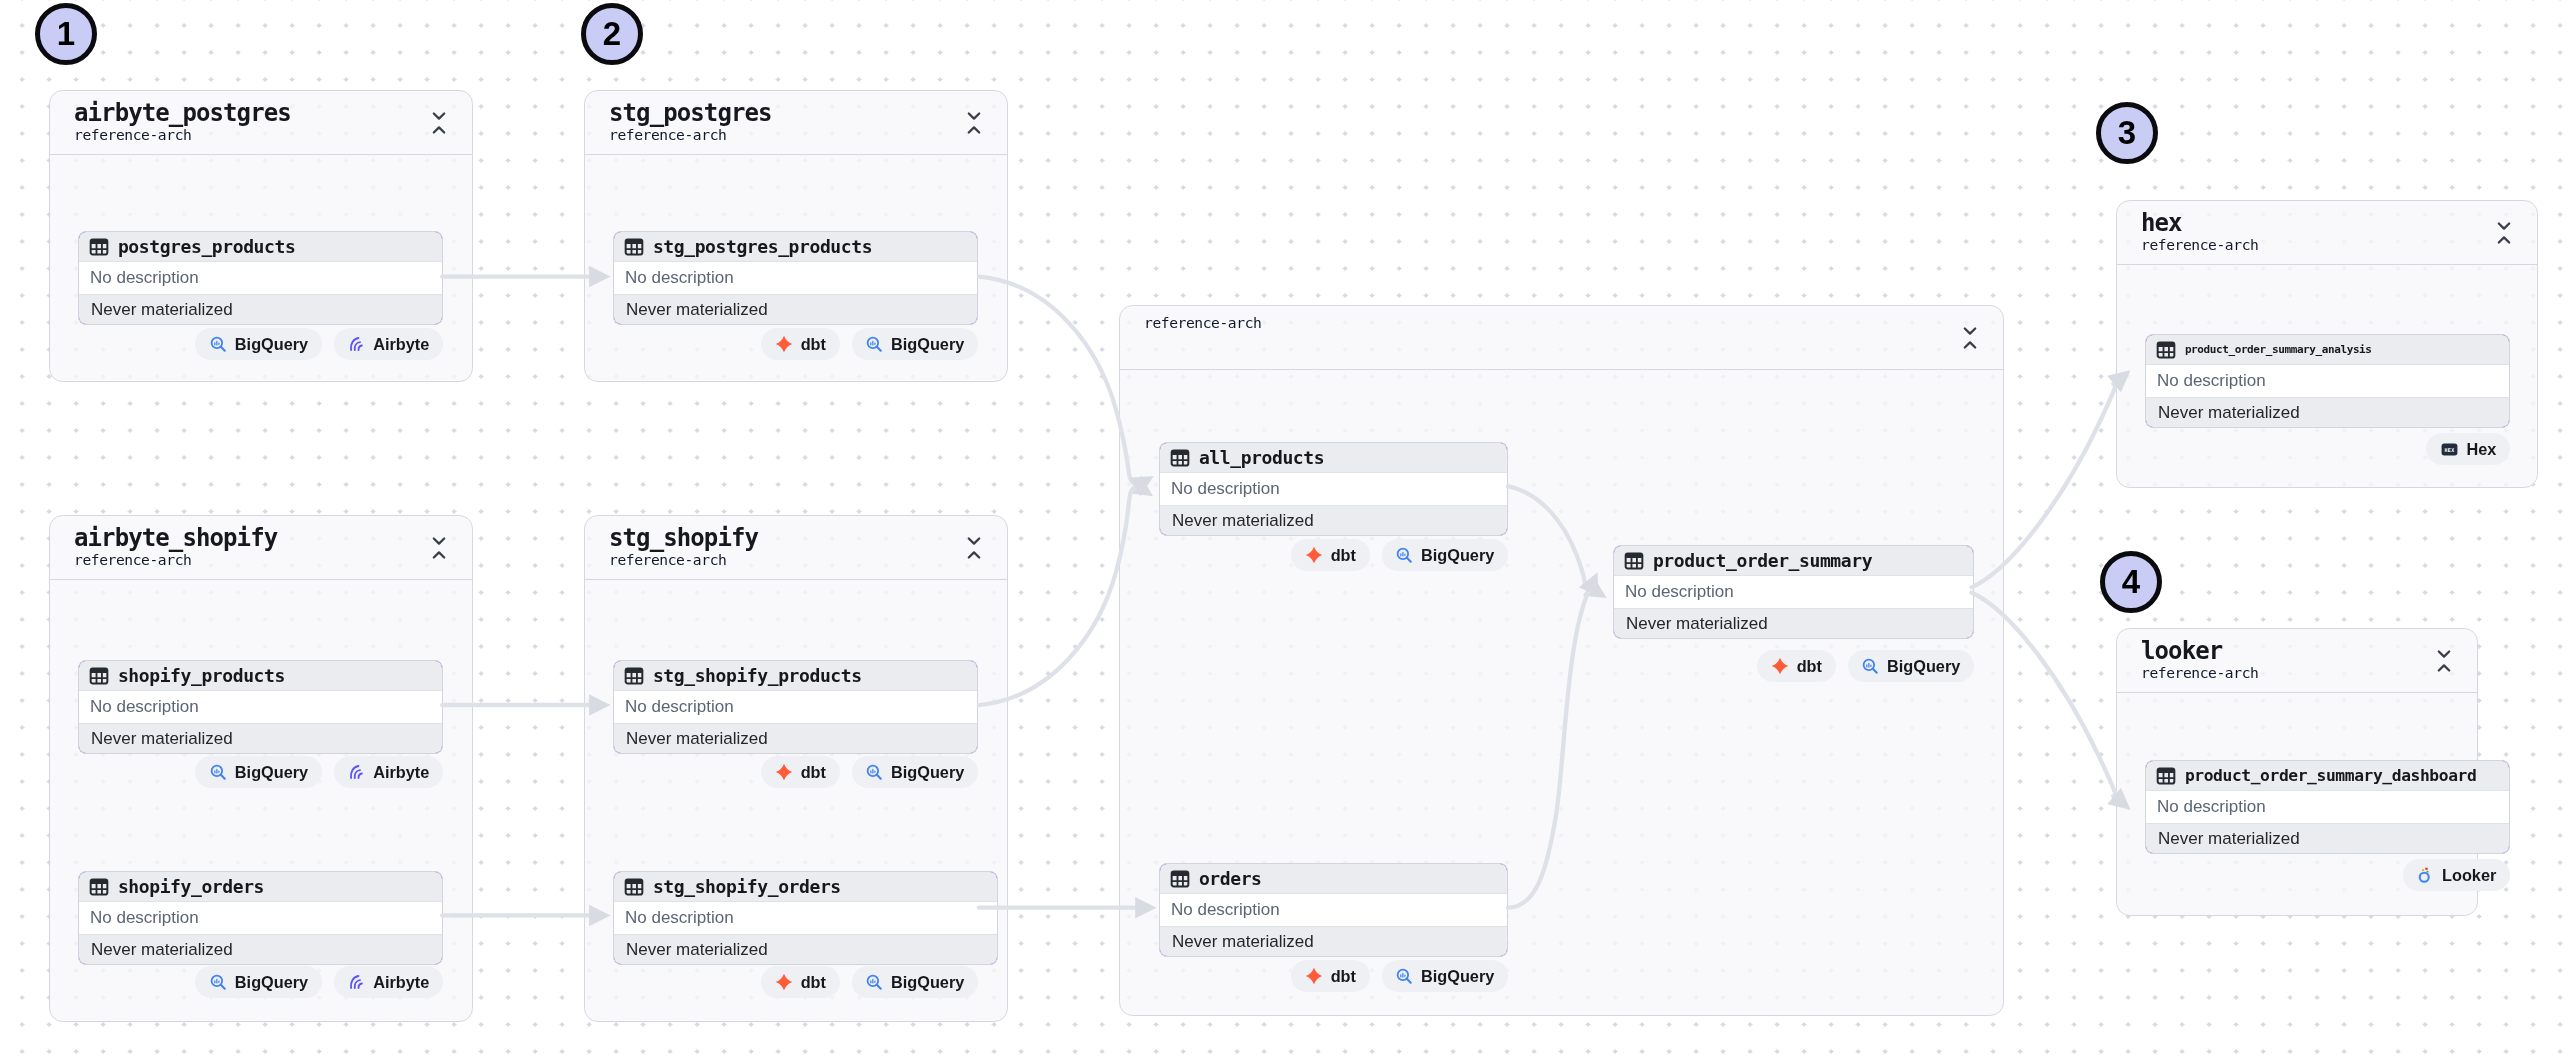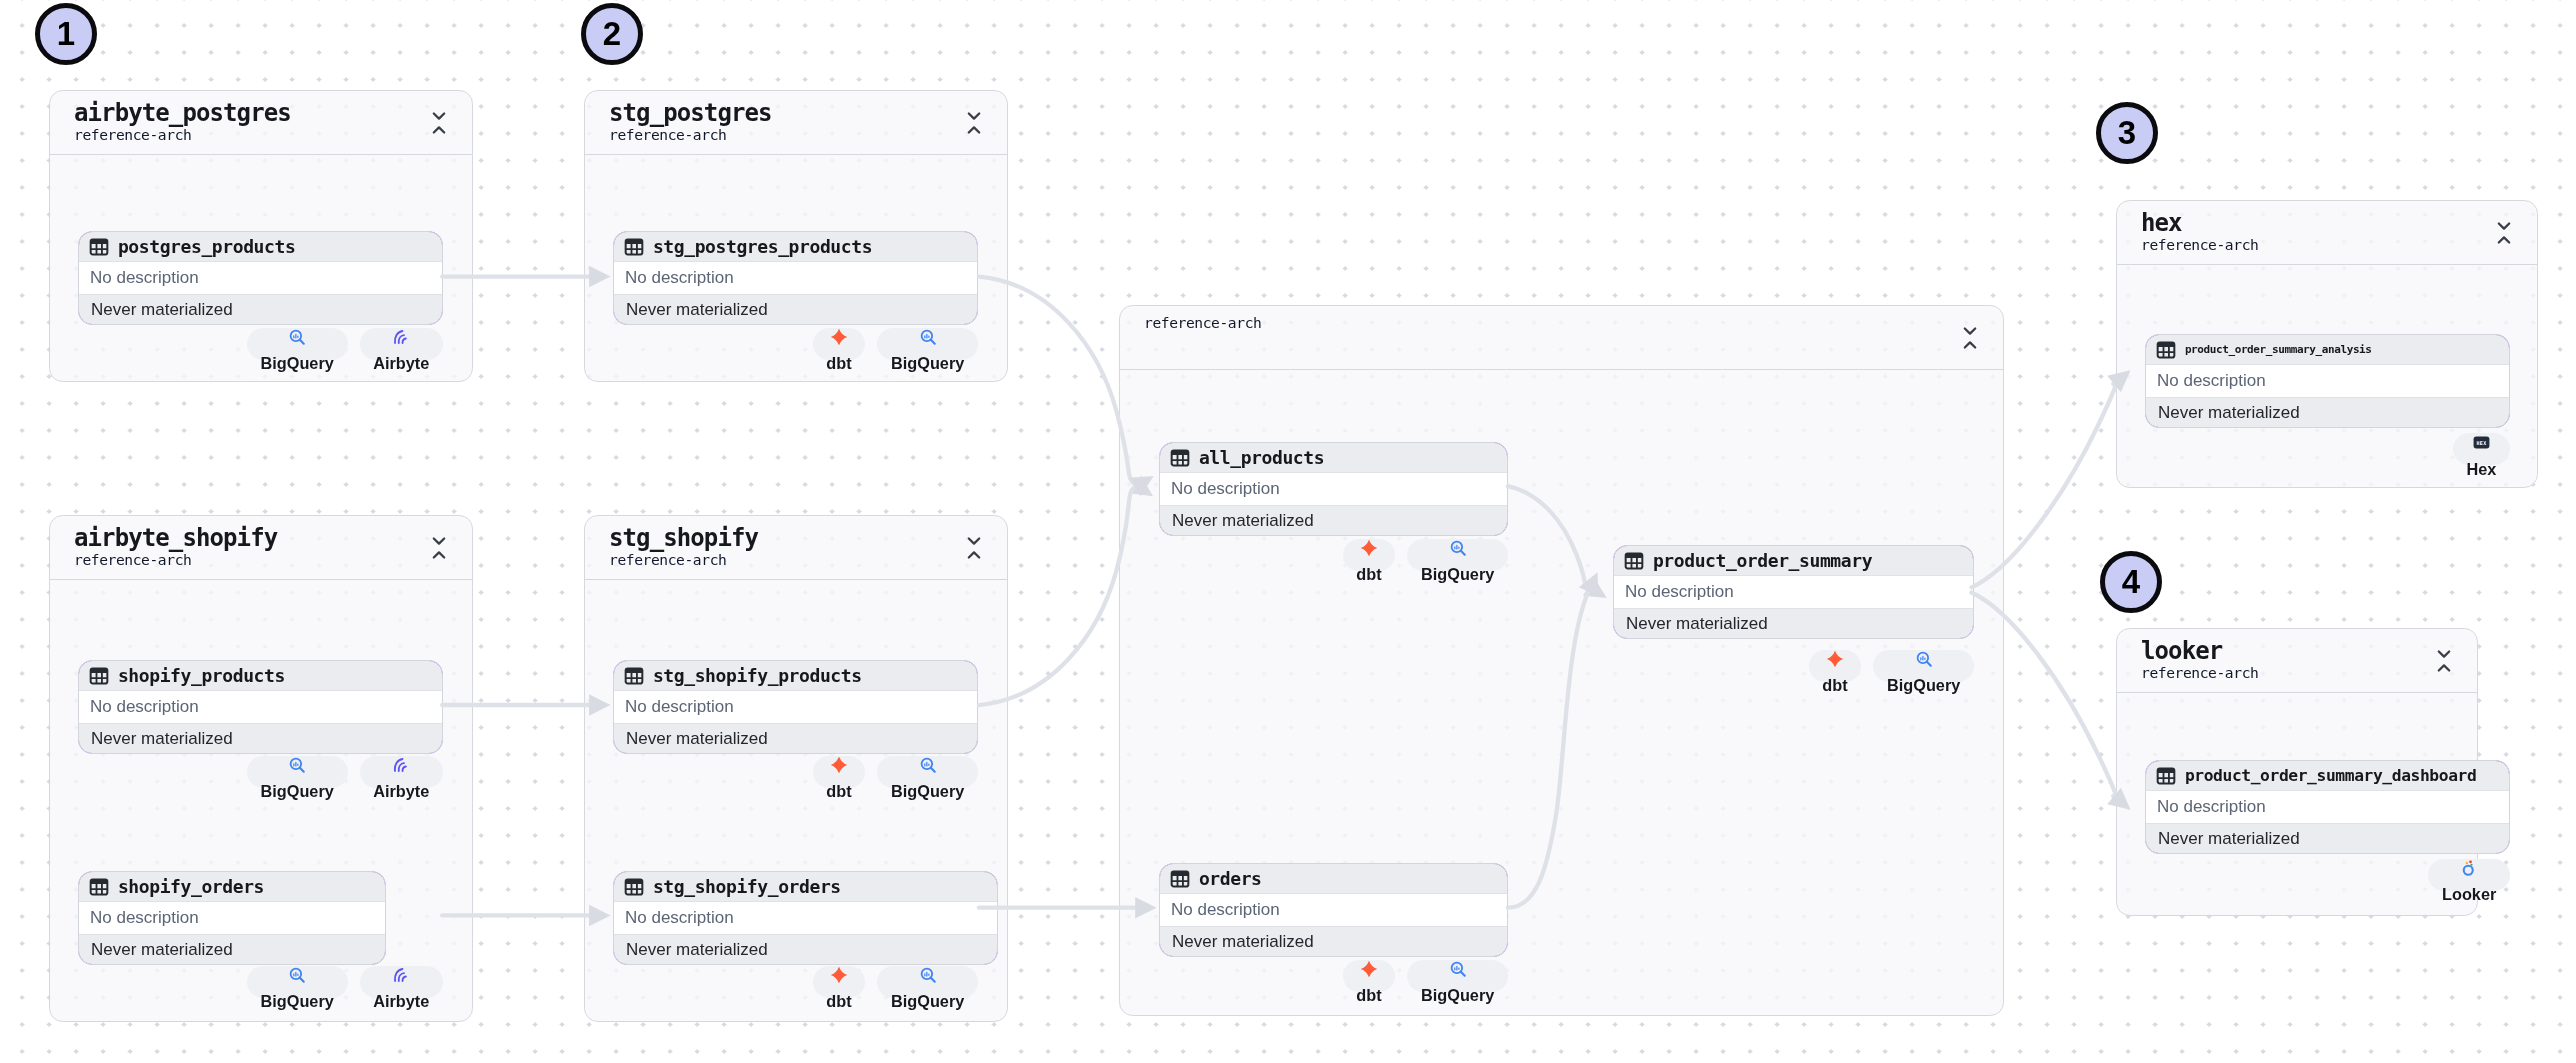--- a/index.html
+++ b/index.html
@@ -24,21 +24,21 @@
   }
   .group-sub{
     font-family:"DejaVu Sans Mono","Liberation Mono",monospace;
     font-size:14.6px;line-height:16.3px;color:#0f172a;letter-spacing:-0.4px;
   }
   .collapse-btn{
     position:absolute;right:22px;top:19px;width:22px;height:26px;cursor:pointer;
     background:none;border:none;padding:0;
   }
   .asset-card{
-    position:absolute;border:1.7px solid #d3d5dc;border-radius:14px;overflow:hidden;
+    position:absolute;border:1.7px solid #d3d5dc;border-radius:8px;overflow:hidden;
     background:#6d28d9;box-sizing:border-box;z-index:2;
   }
   .asset-header{
     display:flex;align-items:center;gap:8.6px;background:#ebecf0;height:29px;
     padding:0 10.3px;
   }
   .asset-name{
     font-family:"DejaVu Sans Mono","Liberation Mono",monospace;
     font-weight:bold;font-size:18px;color:#16181d;letter-spacing:-0.4px;white-space:nowrap;
   }
@@ -48,21 +48,21 @@
   }
   .asset-status{
     background:#ebecf0;height:29px;display:flex;align-items:center;padding:0 12px;
     color:#23262d;font-size:17px;
   }
   .badge-row{
     position:absolute;display:flex;gap:12px;justify-content:flex-end;z-index:2;
   }
   .badge{
     display:flex;align-items:center;gap:7.7px;background:#eef0f4;border-radius:16.3px;
-    height:32px;padding:0 13.7px;font-weight:bold;font-size:16.3px;color:#16181d;flex-direction:column;
+    height:32px;padding:0 13.7px;font-weight:bold;font-size:16.3px;color:#16181d;
   }
   .num-circle{
     position:absolute;width:52px;height:52px;border-radius:50%;
     background:#c9cdf6;border:5.2px solid #0b0b0f;z-index:6;
     display:flex;align-items:center;justify-content:center;
     font-weight:bold;font-size:33px;color:#000000;
   }
   #edge-layer{position:absolute;left:0;top:0;z-index:4;pointer-events:none;}
   .icon{flex:0 0 auto;display:block;}
 </style>
@@ -222,21 +222,21 @@
       <svg class="icon" width="18" height="18" viewBox="0 0 24 24">
           <g fill="none" stroke="#5d54f2" stroke-width="2.5" stroke-linecap="round">
             <path d="M4 20 C3 12 7 5 14 4"></path>
             <path d="M9 20 C8.5 14.5 11 10 16 9.5"></path>
             <path d="M14 20 C14 17 15.5 14.5 18.5 14"></path>
           </g>
         </svg>
       <span>Airbyte</span>
     </div>
   </div>
-  <div class="asset-card" style="left:28px;top:355px;width:308px;">
+  <div class="asset-card" style="left:28px;top:355px;width:365px;">
     <div class="asset-header">
       <svg class="icon" width="20" height="20" viewBox="0 0 24 24">
           <path d="M4 3 h16 a2 2 0 0 1 2 2 v3.5 H2 V5 a2 2 0 0 1 2 -2 Z" fill="#262a31"></path>
           <rect x="2" y="3" width="20" height="18" rx="2.5" fill="none" stroke="#262a31" stroke-width="2.4"></rect>
           <path d="M2 14.5 H22 M9 8.5 V21 M15.5 8.5 V21" stroke="#262a31" stroke-width="2.2"></path>
         </svg>
       <span class="asset-name">shopify_orders</span>
     </div>
     <div class="asset-desc">No description</div>
     <div class="asset-status">Never materialized</div>

